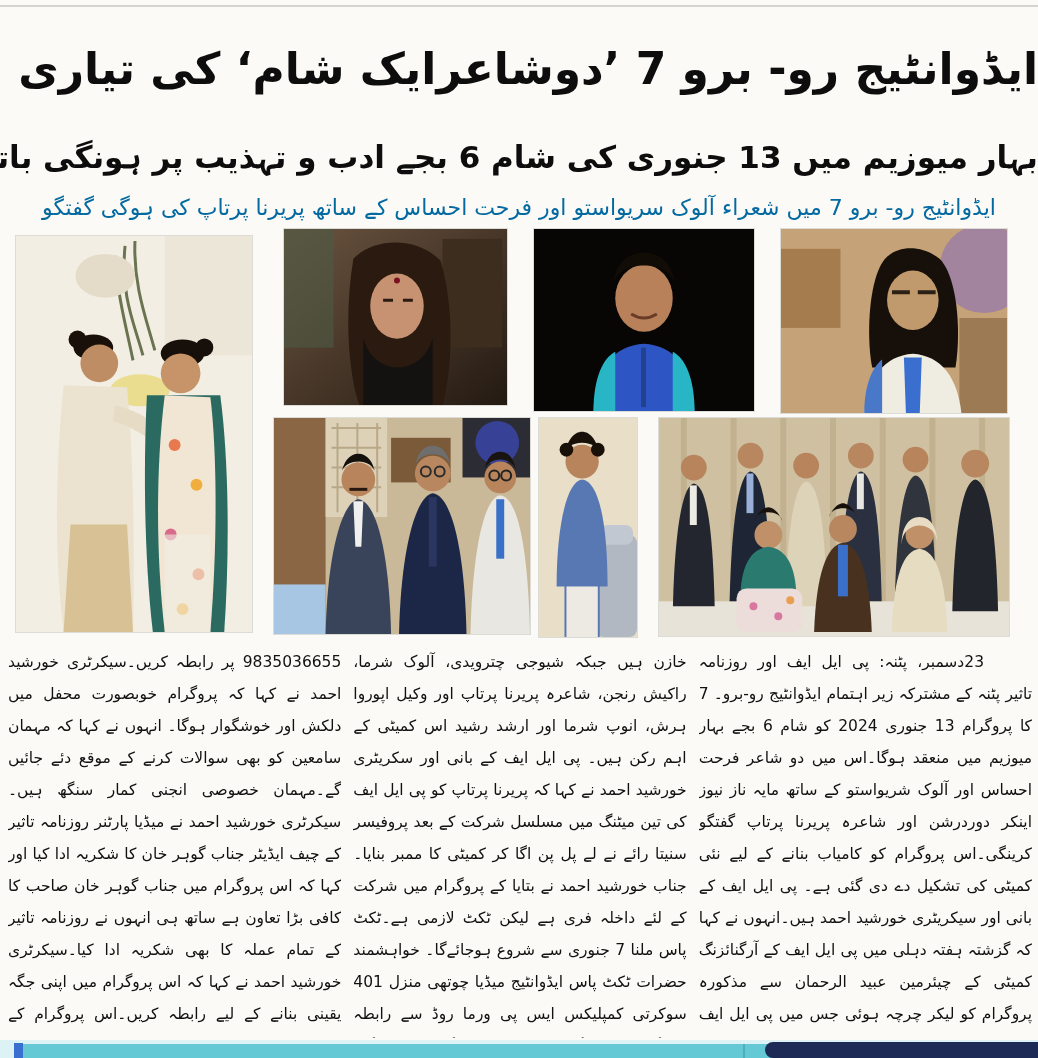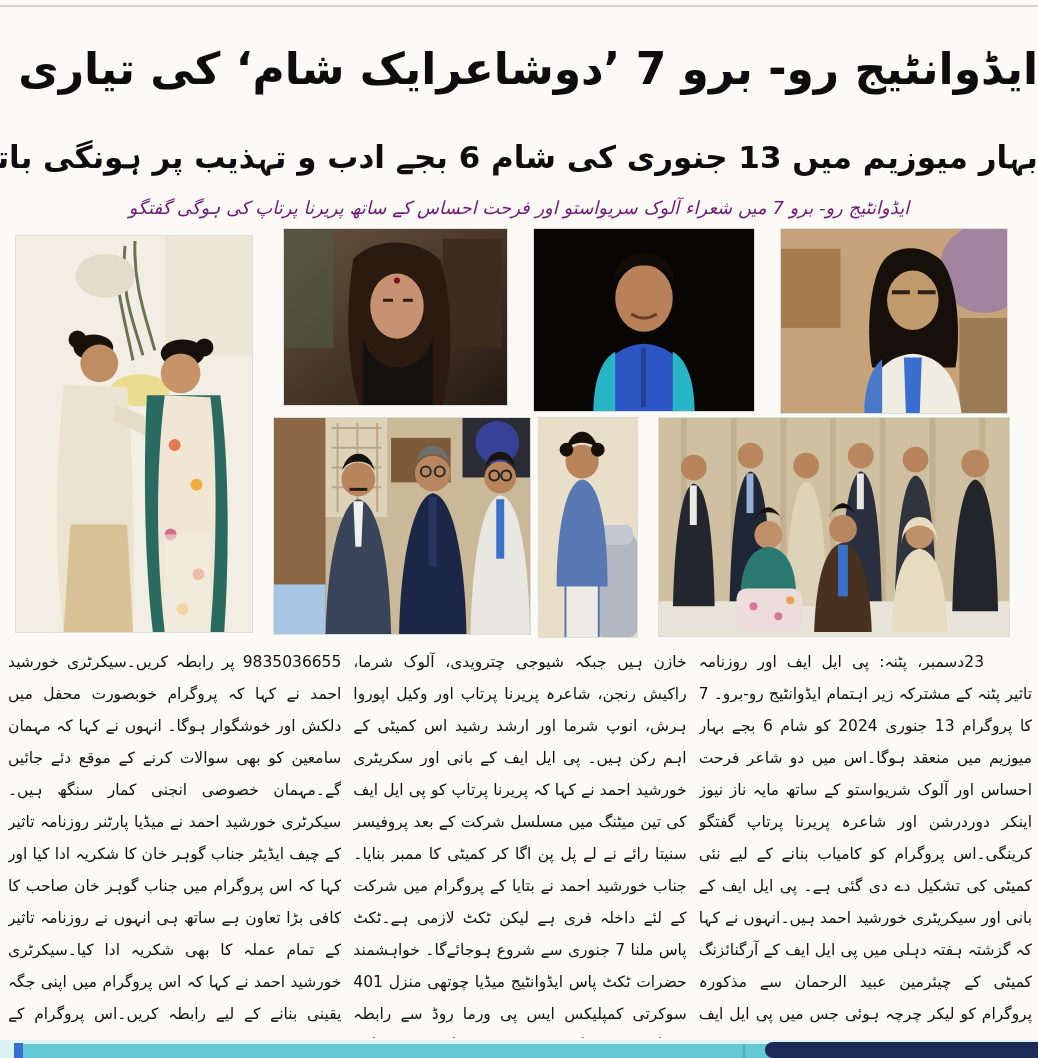--- a/index.html
+++ b/index.html
@@ -4,21 +4,21 @@
 <style>
   html,body{margin:0;padding:0;}
   body{background:#e9e9e9;font-family:"DejaVu Sans",sans-serif;}
   .page{position:relative;width:1038px;height:1058px;margin:0 auto;background:#fbfaf6;overflow:hidden;}
   .top-rule{position:absolute;top:5px;left:0;width:1038px;height:2px;background:#d3d3d0;}
 
   
   .masthead{position:absolute;top:10px;left:0;width:1038px;direction:rtl;text-align:center;color:#0d0d0d;}
   .hl-main{height:118px;line-height:118px;font-size:44px;font-weight:800;white-space:nowrap;overflow:hidden;letter-spacing:-1px;}
   .hl-sub1{height:58px;line-height:58px;font-size:31px;font-weight:800;white-space:nowrap;overflow:hidden;}
-  .hl-sub2{height:44px;line-height:44px;font-size:18px;font-weight:500;color:#701a75;white-space:nowrap;overflow:hidden;font-style:italic;}
+  .hl-sub2{height:44px;line-height:44px;font-size:22px;font-weight:500;color:#0369a1;white-space:nowrap;overflow:hidden;}
 
   
   .photos{position:absolute;top:228px;left:0;width:1038px;height:414px;}
   .photo{position:absolute;background:#eee;border:1px solid #dcdcd6;box-sizing:border-box;overflow:hidden;}
   .photo svg{display:block;width:100%;height:100%;}
   .pA{left:15px;top:7px;width:238px;height:398px;}
   .pB{left:283px;top:0;width:225px;height:178px;}
   .pC{left:533px;top:0;width:222px;height:184px;}
   .pD{left:780px;top:0;width:228px;height:186px;}
   .pE{left:273px;top:189px;width:258px;height:218px;}

